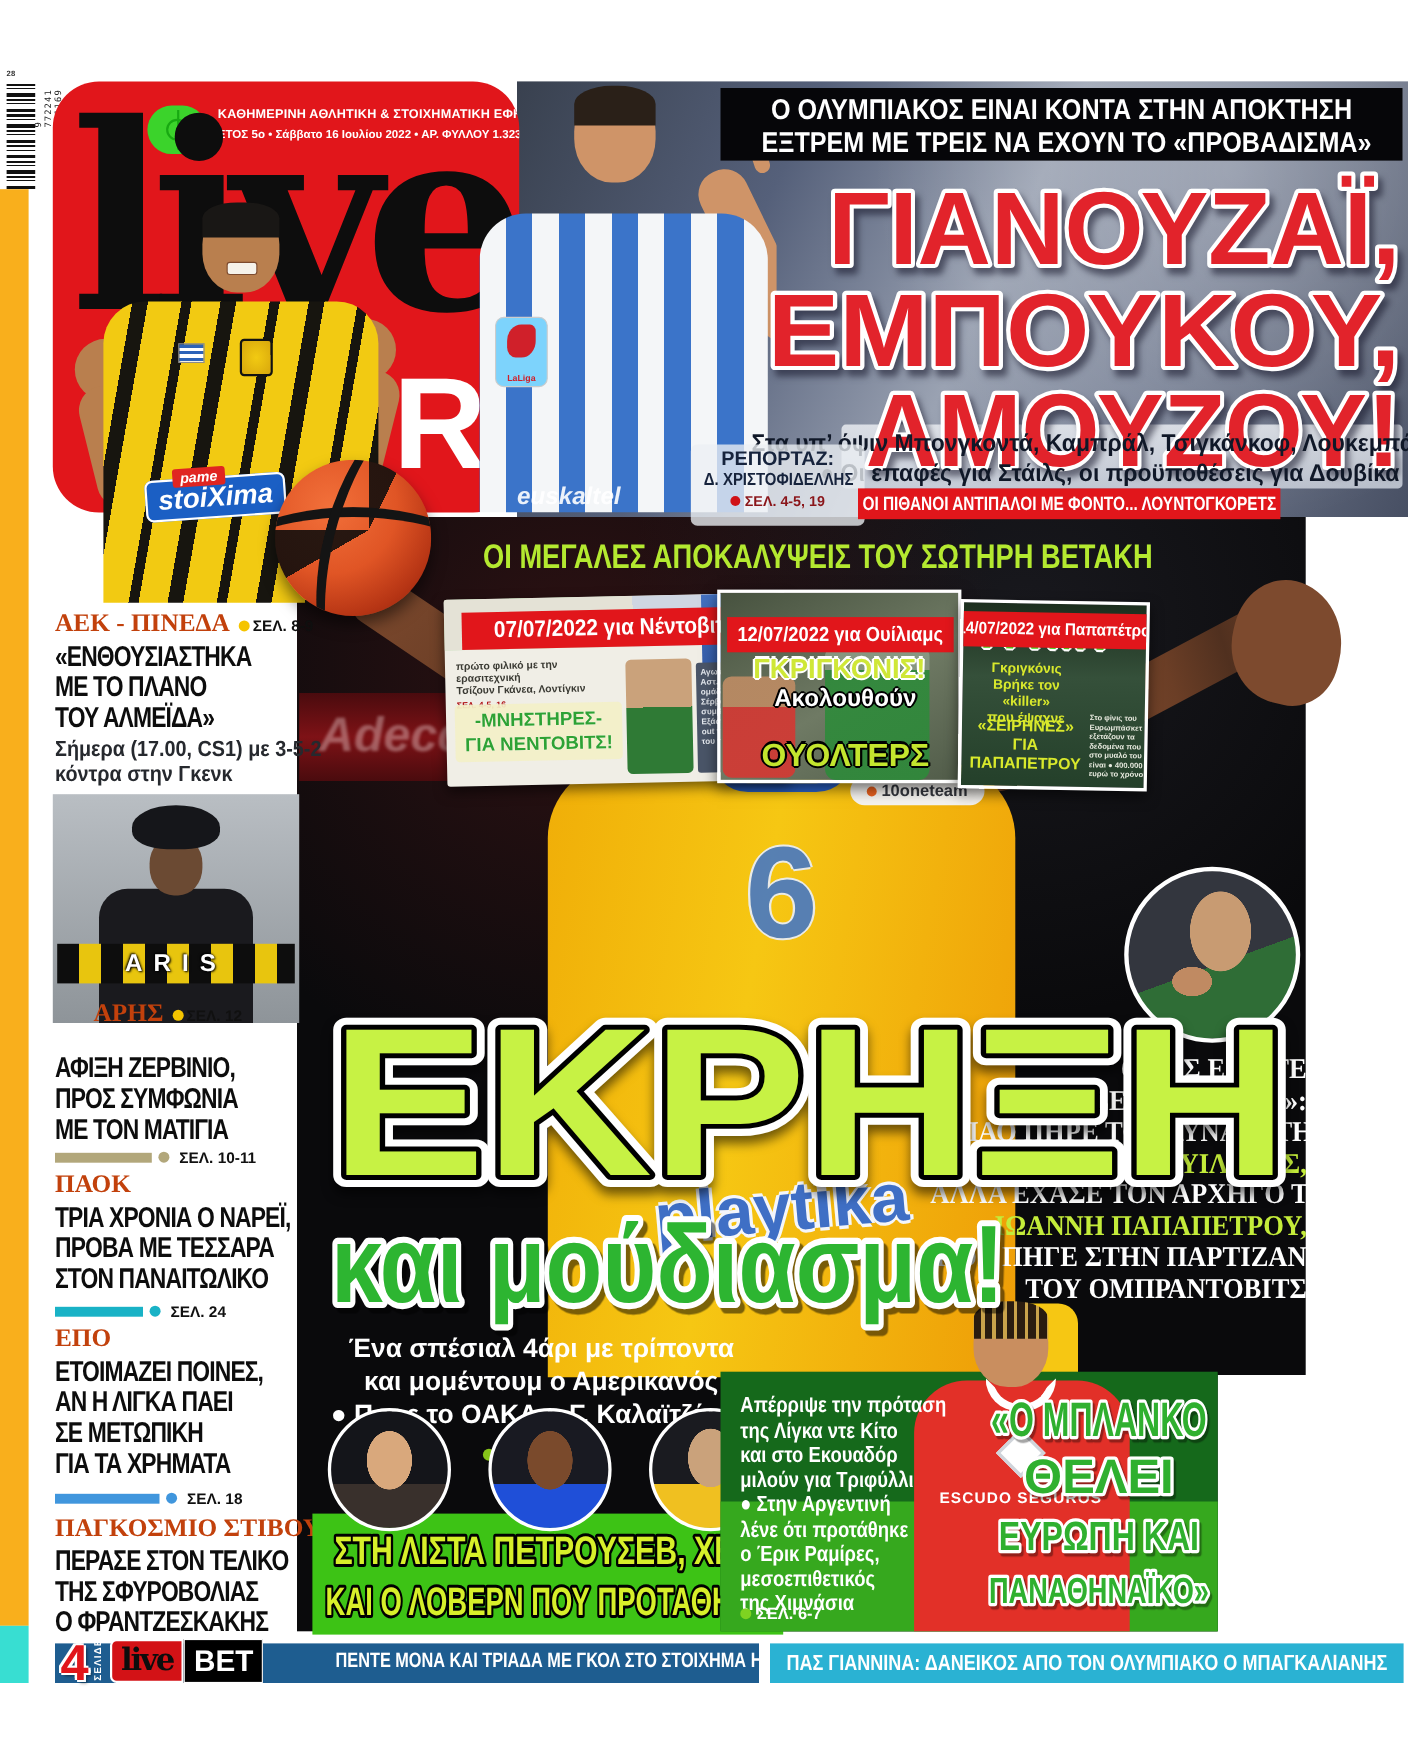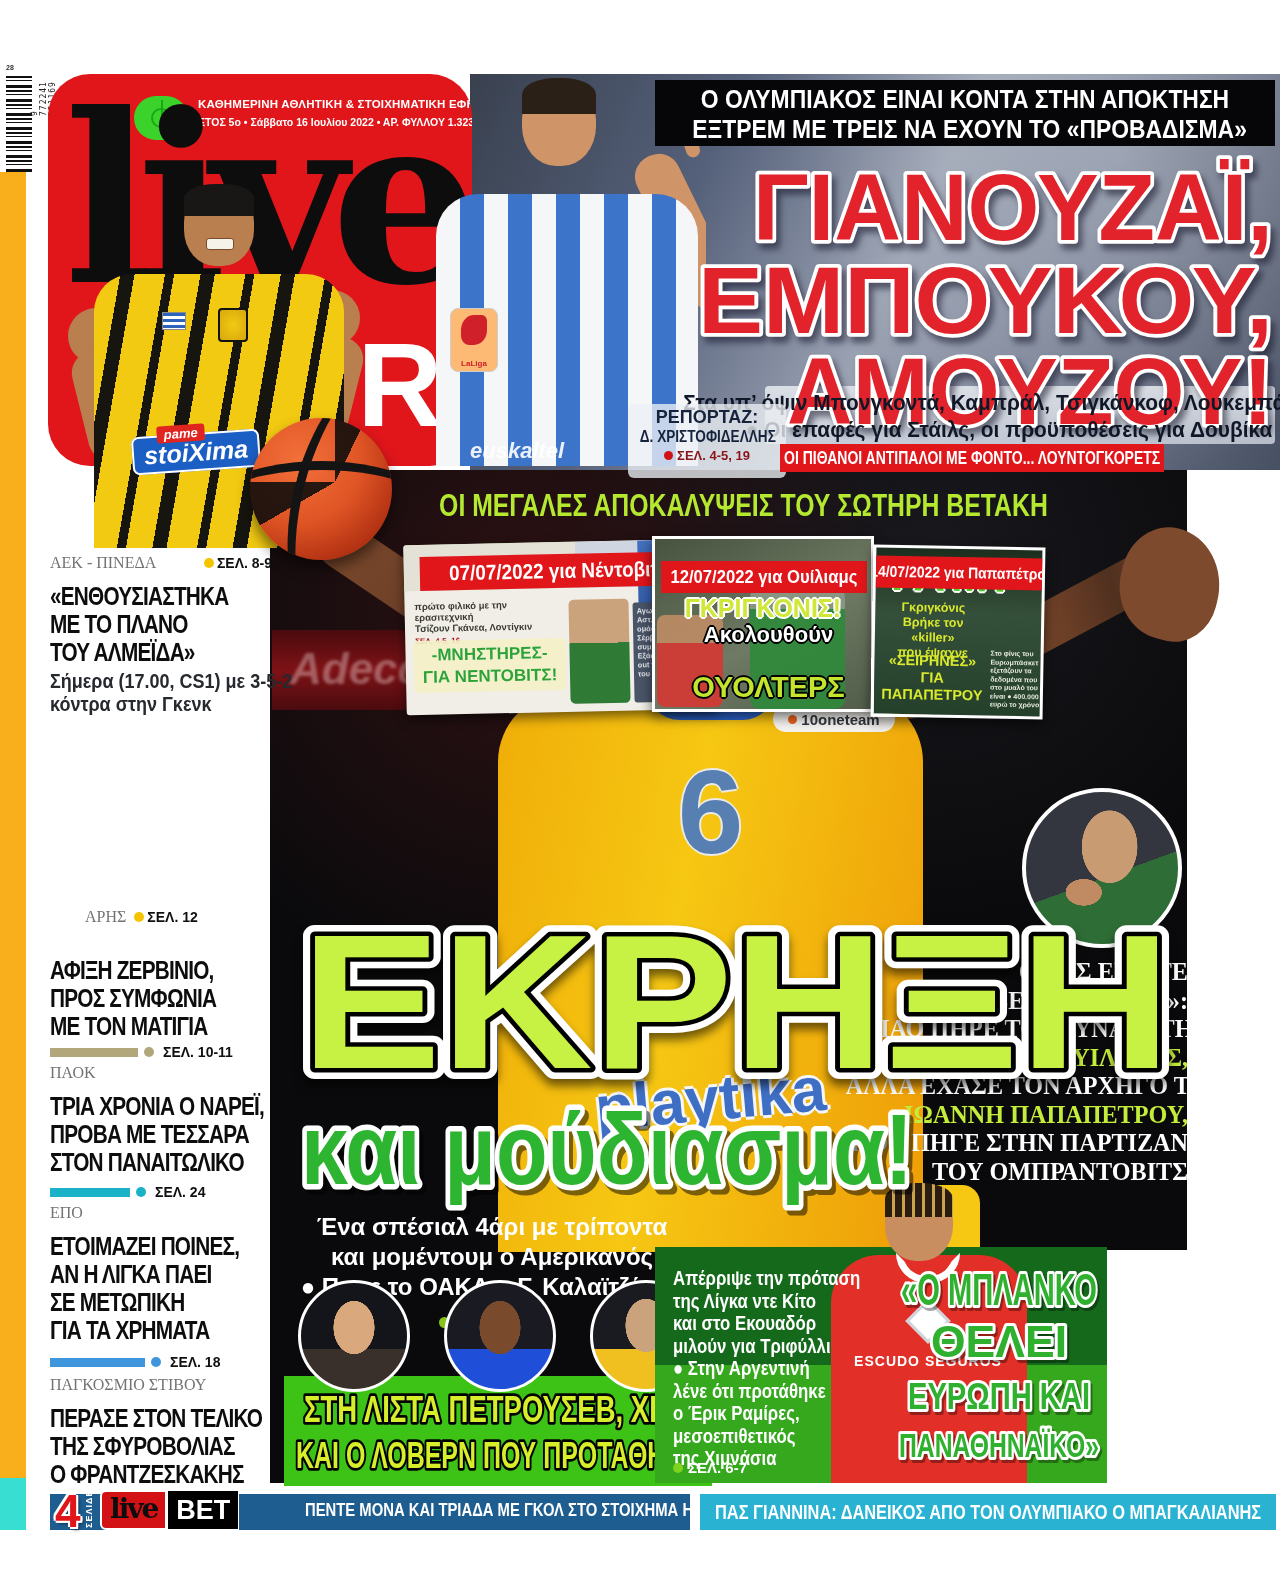--- a/index.html
+++ b/index.html
@@ -172,21 +172,21 @@
   #gp-player .td{position:absolute;left:8px;top:70px;width:196px;height:228px;border-radius:48px 48px 0 0;background:#e23028;}
   #gp-player .vee{position:absolute;left:50%;top:68px;width:64px;height:30px;transform:translateX(-50%);
      border:7px solid #fff;border-top-color:transparent;border-radius:0 0 40px 40px;box-sizing:border-box;}
   #gp-player .crest{position:absolute;left:50%;top:120px;width:26px;height:26px;transform:translateX(-50%) rotate(45deg);background:#fff;border:3px solid #d0d4da;}
   #gp-player .spons{position:absolute;left:0;right:0;top:168px;text-align:center;color:#fff;font-weight:bold;font-size:14px;letter-spacing:1px;}
   #blanco-svg{position:absolute;right:2px;top:6px;z-index:3;filter:drop-shadow(2px 3px 0 rgba(0,0,0,.35));}
   #blanco-svg text{font-weight:bold;fill:#2fb02f;stroke:#fff;stroke-width:6px;paint-order:stroke;stroke-linejoin:round;}
 
   
   .kickrow{left:50px;width:222px;display:flex;align-items:baseline;gap:8px;z-index:3;}
-  .kick{font-family:"Liberation Serif",serif;font-weight:normal;font-size:16px;color:#737373;white-space:nowrap;}
+  .kick{font-family:"Liberation Serif",serif;font-weight:bold;font-size:23px;color:#c2410c;white-space:nowrap;}
   .pagelbl{font-size:14px;font-weight:bold;color:#101010;white-space:nowrap;}
   .pdot{display:inline-block;width:10px;height:10px;border-radius:50%;margin-right:3px;}
   .shl{left:50px;width:224px;z-index:3;font-weight:bold;color:#0d0d0d;font-size:26px;line-height:28px;letter-spacing:-1px;}
   .shl div{transform:scaleX(.8);transform-origin:left center;white-space:nowrap;}
   .ssub{left:50px;width:224px;z-index:3;font-weight:bold;color:#26292e;font-size:20px;line-height:23px;}
   .ssub div{transform:scaleX(.9);transform-origin:left center;white-space:nowrap;}
   .divider{left:50px;width:222px;height:12px;z-index:3;display:flex;align-items:center;gap:6px;}
   .divider .bar{height:9px;}
   #photo1{left:48px;top:722px;width:224px;height:208px;z-index:3;background:linear-gradient(#b9bec3,#8e9499);overflow:hidden;}
   #photo1 .hat{position:absolute;left:72px;top:10px;width:80px;height:40px;background:#15161a;border-radius:50% 50% 40% 40%;}
@@ -214,21 +214,21 @@
      padding:1px 7px;border-radius:3px;}
   #aek .stx{background:#1b5fc4;color:#fff;font-size:25px;font-weight:bold;font-style:italic;padding:3px 10px;border-radius:7px;
      border:2px solid #fff;}
   #soc{left:430px;top:74px;width:276px;height:392px;z-index:5;overflow:hidden;}
   #soc .s-head{position:absolute;left:92px;top:6px;width:74px;height:86px;border-radius:46%;background:#cf9468;}
   #soc .s-head i{position:absolute;left:0;top:-2px;width:100%;height:36px;border-radius:46% 46% 0 0;background:#2a2018;}
   #soc .s-torso{position:absolute;left:6px;top:120px;width:262px;height:272px;border-radius:42px 42px 0 0;
      background:repeating-linear-gradient(90deg,#f4f6f8 0 24px,#3b74c9 24px 48px);}
   #soc .s-arm{position:absolute;left:232px;top:74px;width:46px;height:168px;border-radius:22px;background:#cf9468;transform:rotate(-26deg);}
   #soc .s-finger{position:absolute;left:252px;top:44px;width:14px;height:40px;border-radius:7px;background:#cf9468;transform:rotate(-18deg);}
-  #soc .laliga{position:absolute;left:20px;top:234px;width:46px;height:62px;background:#fdba74;border-radius:8px;border:1px solid #ccc;}
+  #soc .laliga{position:absolute;left:20px;top:214px;width:46px;height:62px;background:#7dd3fc;border-radius:8px;border:1px solid #ccc;}
   #soc .laliga i{position:absolute;left:10px;top:6px;width:26px;height:30px;border-radius:50% 20% 50% 30%;background:#d0202a;}
   #soc .laliga span{position:absolute;left:0;right:0;bottom:3px;text-align:center;font-size:8px;font-weight:bold;color:#d0202a;}
   #soc .spons{position:absolute;left:40px;bottom:2px;color:rgba(255,255,255,.9);font-style:italic;font-weight:bold;font-size:22px;}
 
   
   #bar-blue{left:50px;top:1494px;width:640px;height:36px;background:#1e5d90;z-index:10;}
   #bar-blue .txt{position:absolute;left:255px;top:5px;color:#fff;font-weight:bold;font-size:19px;
      transform:scaleX(.78);transform-origin:left center;white-space:nowrap;}
   #badge4{left:55px;top:1488px;z-index:11;font-size:46px;font-weight:bold;color:#e1161b;line-height:1;
      text-shadow:-2px 0 #fff,2px 0 #fff,0 -2px #fff,0 2px #fff,2px 2px #fff,-2px -2px #fff,3px 3px 3px rgba(0,0,0,.5);}
@@ -476,20 +476,28 @@
   </div>
   <div class="abs shl" style="top:582px;">
     <div>«ΕΝΘΟΥΣΙΑΣΤΗΚΑ</div>
     <div>ΜΕ ΤΟ ΠΛΑΝΟ</div>
     <div>ΤΟΥ ΑΛΜΕΪΔΑ»</div>
   </div>
   <div class="abs ssub" style="top:670px;">
     <div>Σήμερα (17.00, CS1) με 3-5-2</div>
     <div>κόντρα στην Γκενκ</div>
   </div>
+  <div class="abs" id="photo1">
+    <div class="body"></div>
+      <div class="face"></div>
+      <div class="hat"></div>
+    <div class="scarf">
+        <span>ARIS</span>
+      </div>
+  </div>
   <div class="abs kickrow" style="top:908px;margin-left:35px;">
     <span class="kick">ΑΡΗΣ</span>
     <span class="pagelbl"><span class="pdot" style="background:#f5c400;"></span><span>ΣΕΛ. 12</span></span>
   </div>
   <div class="abs shl" style="top:956px;">
     <div>ΑΦΙΞΗ ΖΕΡΒΙΝΙΟ,</div>
     <div>ΠΡΟΣ ΣΥΜΦΩΝΙΑ</div>
     <div>ΜΕ ΤΟΝ ΜΑΤΙΓΙΑ</div>
   </div>
   <div class="abs divider" style="top:1046px;">

